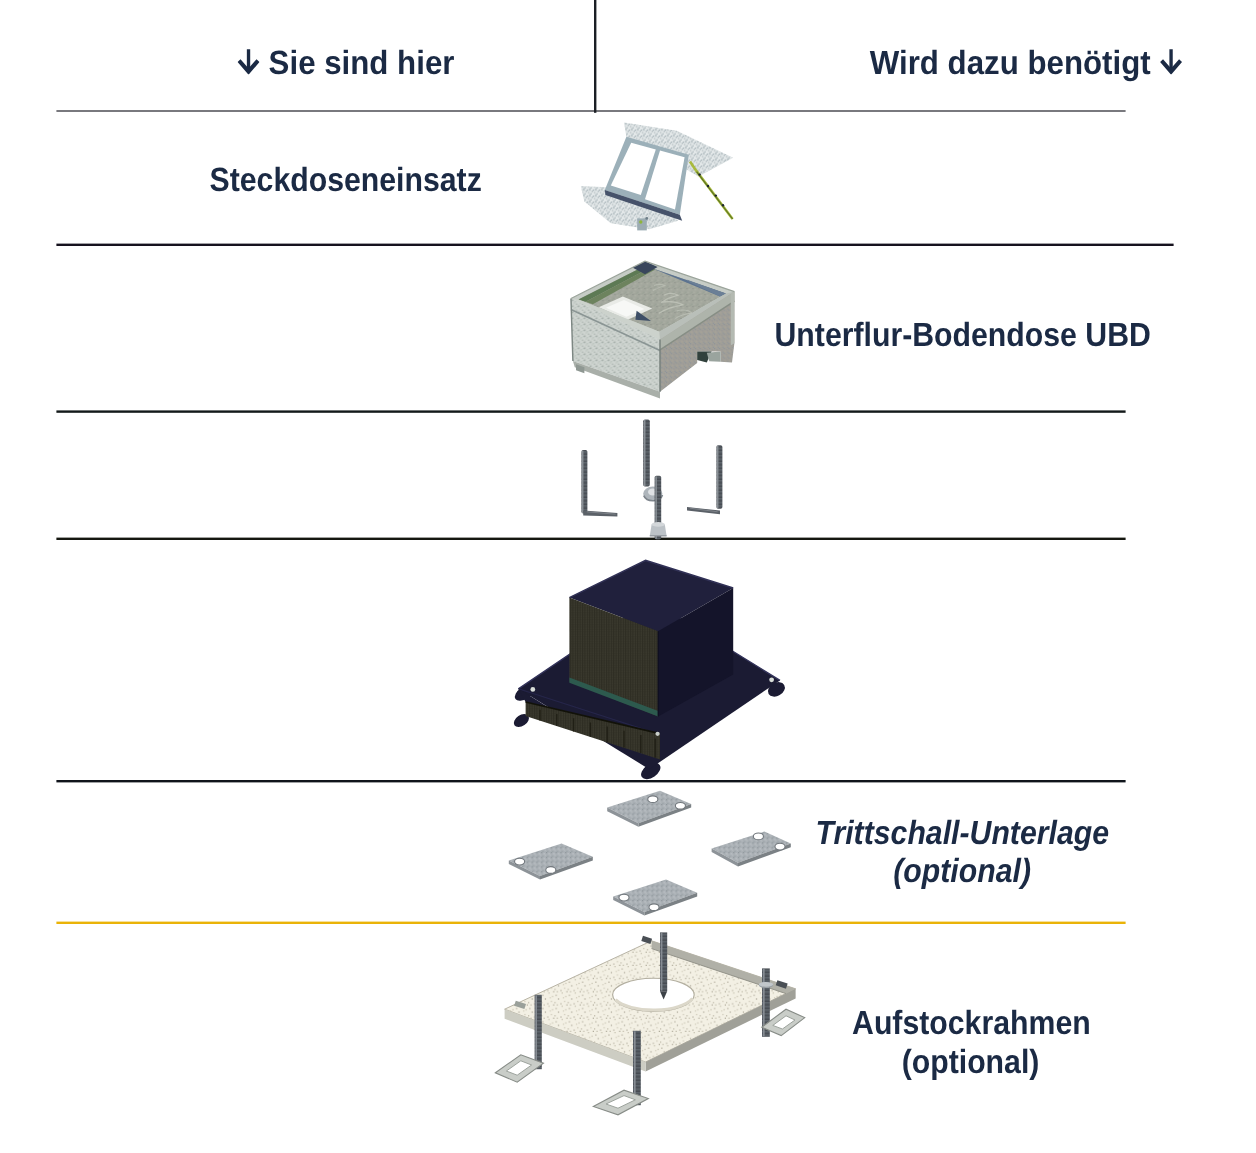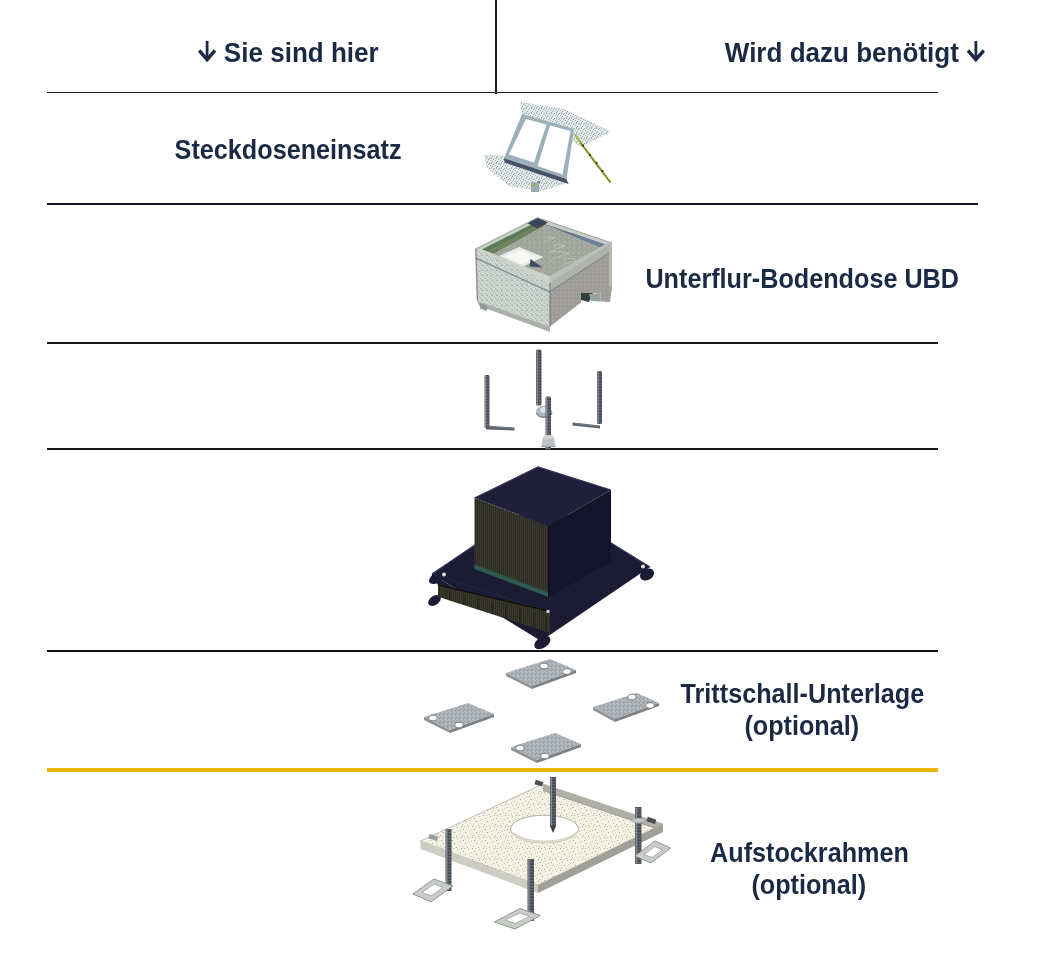--- a/index.html
+++ b/index.html
@@ -4,21 +4,21 @@
 <style>
   html,body{margin:0;padding:0;background:#ffffff;}
   .page{position:relative;width:1047px;height:961px;background:#ffffff;overflow:hidden;
         font-family:"Liberation Sans",sans-serif;}
   .row{position:absolute;left:0;width:891px;margin-left:47px;}
   .row-header{top:0;height:92px;border-bottom:1.5px solid #22222a;}
   .row-1{top:93.5px;height:109px;border-bottom:2.5px solid #16121e;padding-left:40px;}
   .row-2{top:205px;height:137px;border-bottom:2px solid #13191a;}
   .row-3{top:344px;height:104px;border-bottom:2px solid #151710;}
   .row-4{top:450px;height:200px;border-bottom:2px solid #10141b;}
-  .row-5{top:652px;height:116px;border-bottom:4px solid #eab308;}
+  .row-5{top:652px;height:116px;border-bottom:2px solid #eab308;font-style:italic;}
   .row-6{top:770px;height:191px;}
   .vline{position:absolute;left:495px;top:0;width:2px;height:93.5px;background:#1b1f25;}
   .lbl{position:absolute;top:0;height:100%;display:flex;flex-direction:column;
        justify-content:center;align-items:center;
        font-weight:bold;font-size:28px;line-height:32px;color:#1b2a44;}
   .zone-left{left:0;width:483px;}
   .zone-right{left:496px;width:518px;}
   .zone-right-3{left:490px;width:518px;}
   .zone-right-6{left:503px;width:518px;}
   .hdr-right{left:496px;width:546px;padding-left:39px;}

